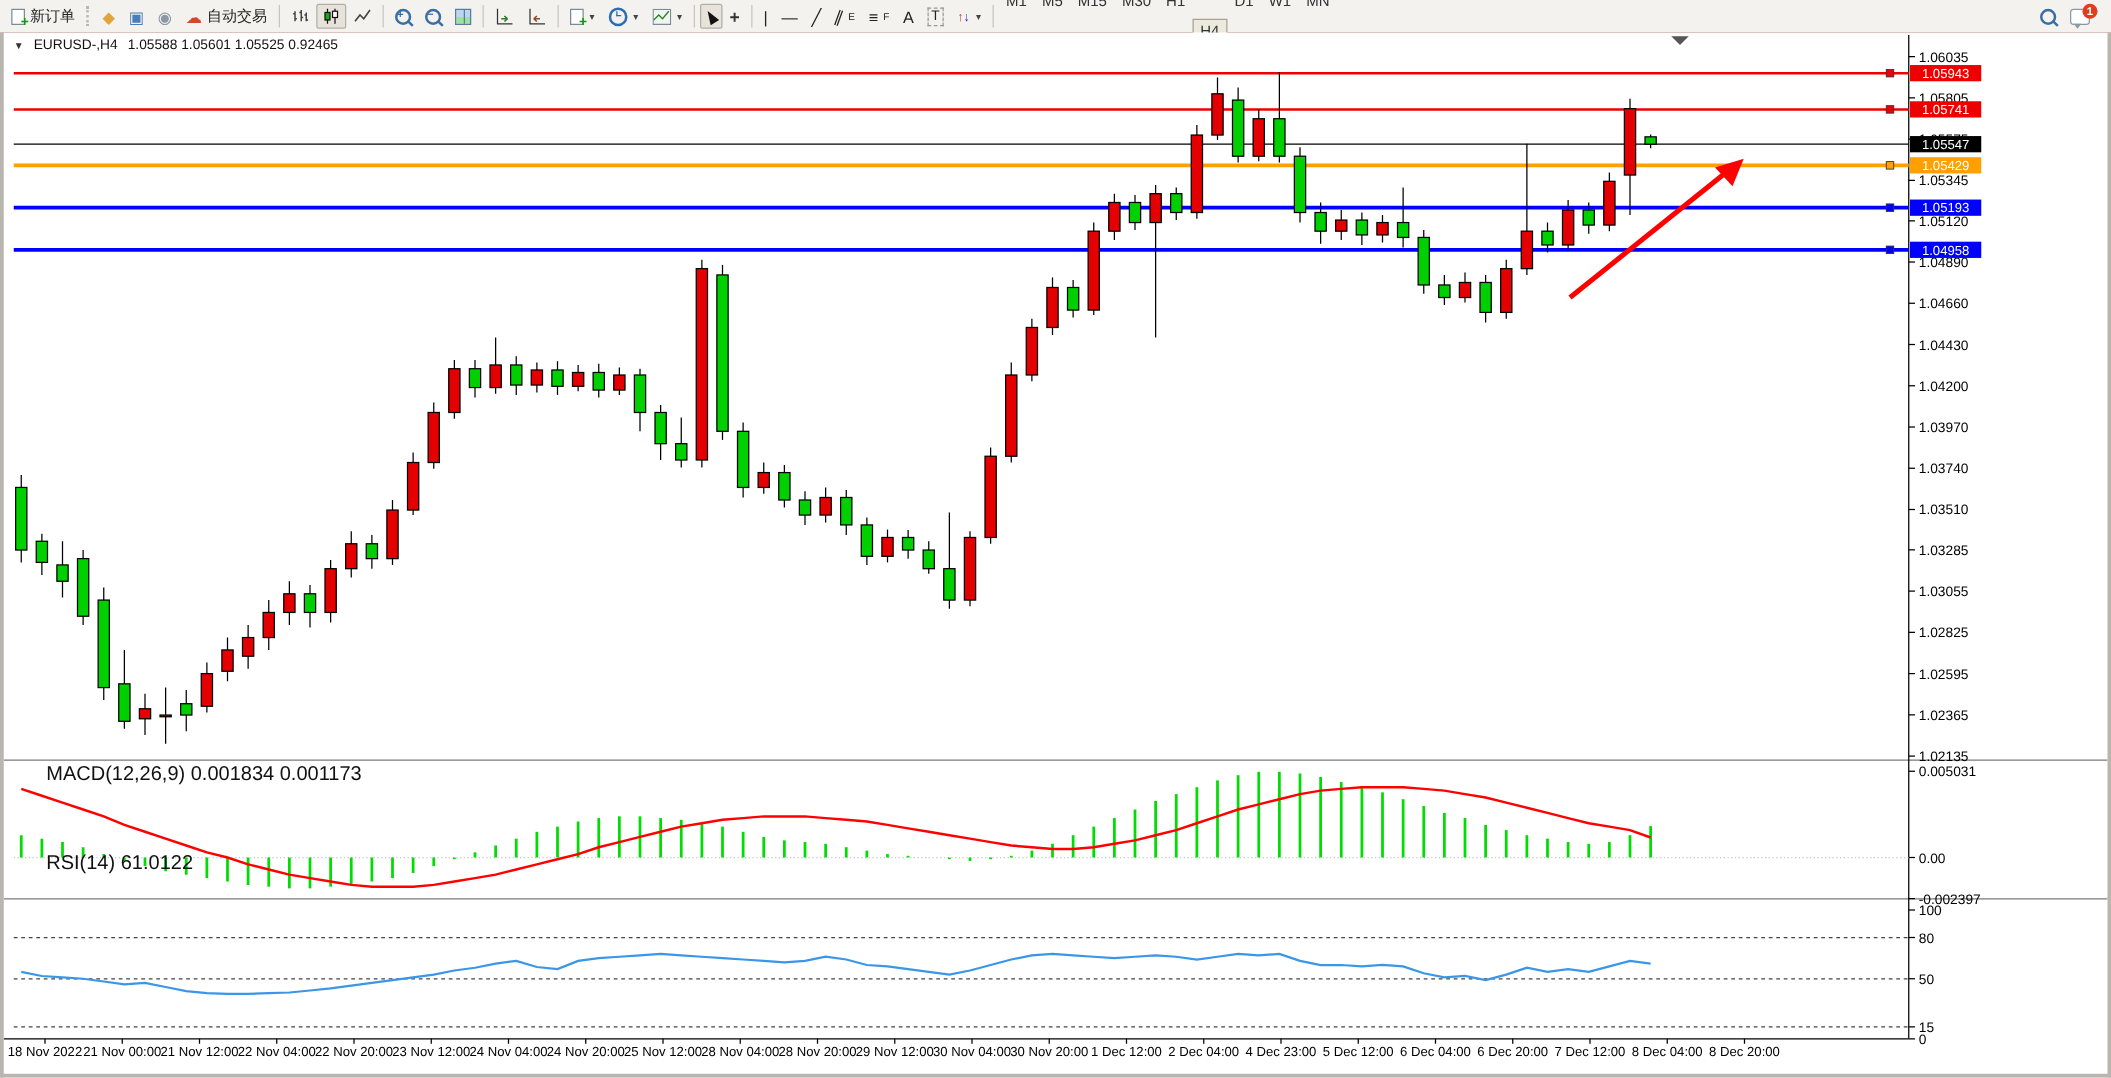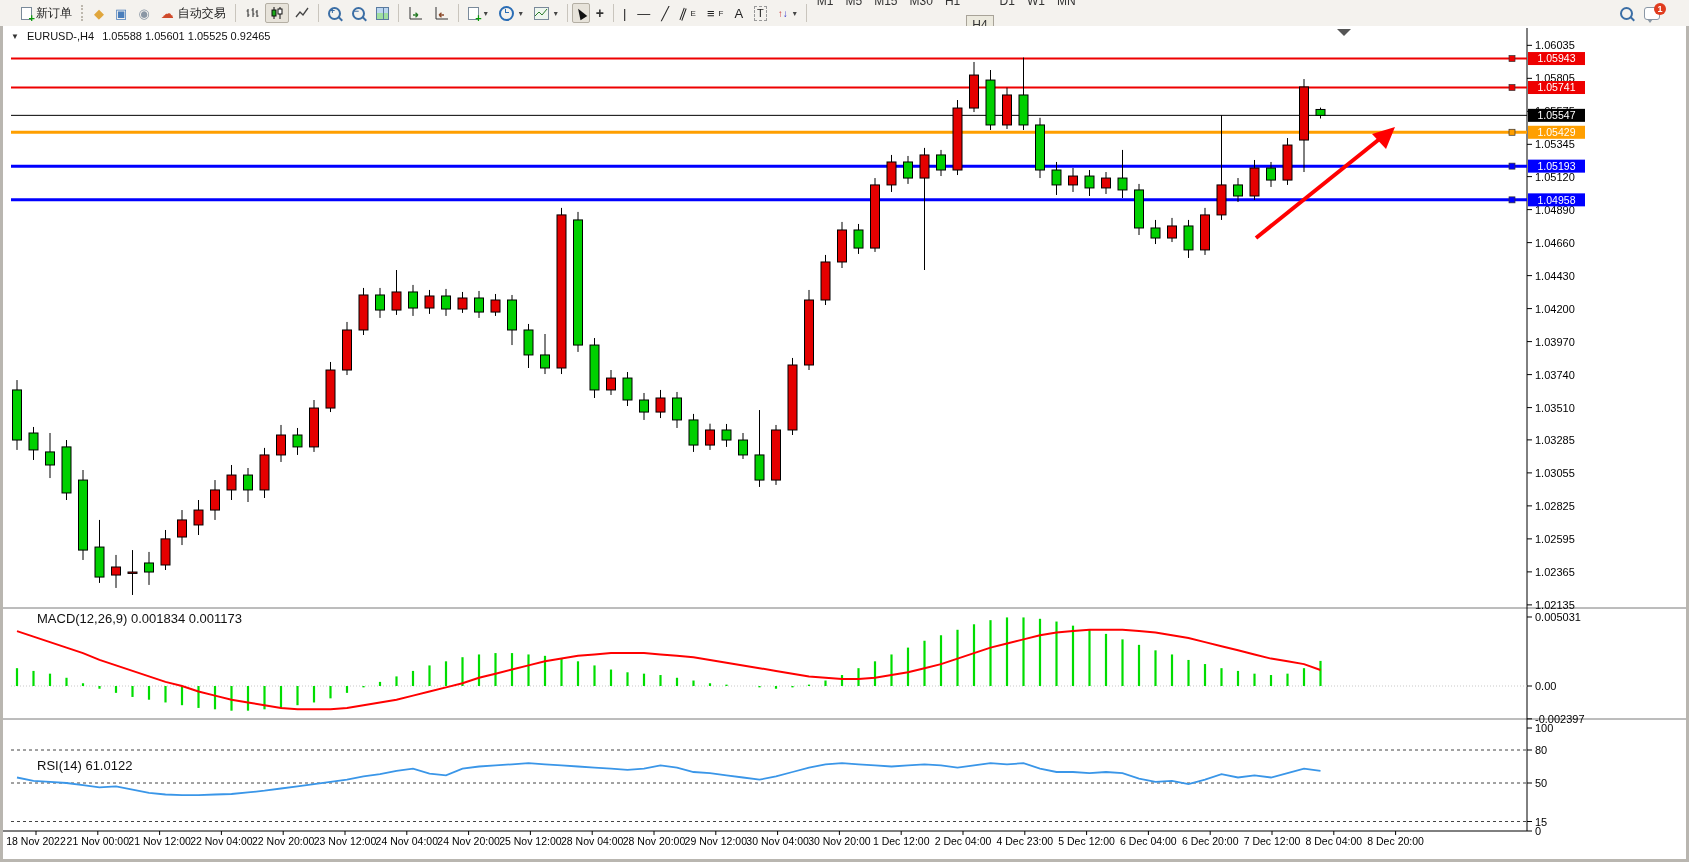--- a/index.html
+++ b/index.html
@@ -1,19 +1,19 @@
 <!DOCTYPE html>
 <html><head>
 <meta charset="utf-8">
 <style>
   html,body{margin:0;padding:0;width:1689px;height:862px;overflow:hidden;
     font-family:"Liberation Sans","DejaVu Sans",sans-serif;background:#ece9e4;}
   
   .toolbar{height:26px;background:#f4f2ee;border-bottom:3px solid #7f1d1d;
-    display:flex;align-items:center;padding:0 16px;gap:1px;font-size:12px;color:#222;position:relative;}
+    display:flex;align-items:center;padding:0 4px;gap:1px;font-size:12px;color:#222;position:relative;}
   .tbtn{display:flex;align-items:center;gap:4px;padding:2px 4px;border:1px solid transparent;border-radius:2px;height:20px;box-sizing:border-box;cursor:default;}
   .tbtn.active{background:#e7e3da;border:1px solid #b4afa4;}
   .sep{width:1px;height:18px;background:#c9c5bd;margin:0 3px;}
   .handle{width:2px;height:16px;border-left:2px dotted #bdb8ae;margin:0 3px;}
   .caret{font-size:8px;color:#444;margin-left:1px;}
   .glyph{font-size:13px;line-height:13px;}
   
   .icon-doc{width:11px;height:13px;background:#fff;border:1px solid #7a8a9a;position:relative;box-sizing:border-box;}
   .icon-doc::after{content:"+";position:absolute;right:-4px;bottom:-5px;color:#0a9b0a;font-weight:bold;font-size:11px;}
   .mag{width:9px;height:9px;border:2px solid #3b6ea5;border-radius:50%;position:relative;display:inline-block;}
@@ -32,21 +32,21 @@
   .badge{position:absolute;top:-5px;right:-7px;background:#e03c1e;color:#fff;border-radius:50%;
     width:12px;height:12px;font-size:9px;display:flex;align-items:center;justify-content:center;font-weight:bold;}
   .tf{font-size:12px;color:#333;padding:3px 5px;border:1px solid transparent;height:20px;box-sizing:border-box;display:flex;align-items:center;}
   .tf.active{background:#eceade;border:1px solid #a8a398;margin-top:24px;}
   .spacer{flex:1;}
   
   .window{position:absolute;top:26px;left:0;width:1689px;height:836px;background:#fff;
     border-left:3px solid #b9b6b0;border-right:3px solid #b9b6b0;border-bottom:3px solid #b9b6b0;box-sizing:border-box;}
   .chart-title{position:absolute;left:8px;top:4px;font-size:11px;color:#111;display:flex;gap:8px;align-items:center;z-index:5;}
   .chart-title .tri{font-size:8px;color:#333;}
-  .panel-label{position:absolute;left:6px;font-size:13px;color:#111;z-index:5;padding-left:28px;}
+  .panel-label{position:absolute;left:6px;font-size:16px;color:#111;z-index:5;padding-left:28px;}
   svg text{font-family:"Liberation Sans","DejaVu Sans",sans-serif;}
 </style>
 </head>
 <body>
 
 <div class="toolbar">
   <div class="tbtn">
     <span class="icon-doc"></span>
     <span>新订单</span>
   </div>
@@ -184,21 +184,21 @@
   </div>
 </div>
 
 <div class="window">
   <div class="chart-title">
     <span class="tri">▼</span>
     <span>EURUSD-,H4</span>
     <span>1.05588 1.05601 1.05525 0.92465</span>
   </div>
   <div class="panel-label" style="top:585px">MACD(12,26,9) 0.001834 0.001173</div>
-  <div class="panel-label" style="top:732px">RSI(14) 61.0122</div>
+  <div class="panel-label" style="top:656px">RSI(14) 61.0122</div>
   <svg id="chart-svg" width="1683" height="833" viewBox="0 26 1683 833">
       <g>
         <line x1="0" y1="608" x2="1683" y2="608" stroke="#7a7a7a"></line>
         <line x1="0" y1="719" x2="1683" y2="719" stroke="#7a7a7a"></line>
         <line x1="0" y1="831" x2="1524" y2="831" stroke="#000"></line>
         <line x1="1524" y1="28" x2="1524" y2="831" stroke="#000"></line>
       </g>
       <g>
         <line x1="1524" y1="45.33715925394622" x2="1529" y2="45.33715925394622" stroke="#000"></line>
         <text x="1532" y="49.33715925394622" font-size="11" fill="#000">1.06035</text>

